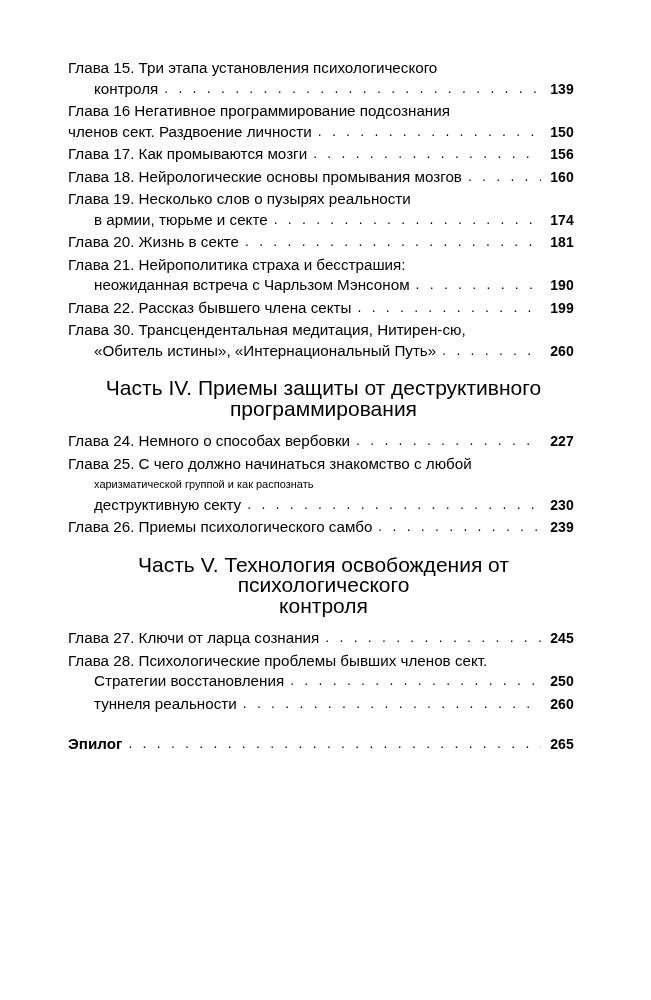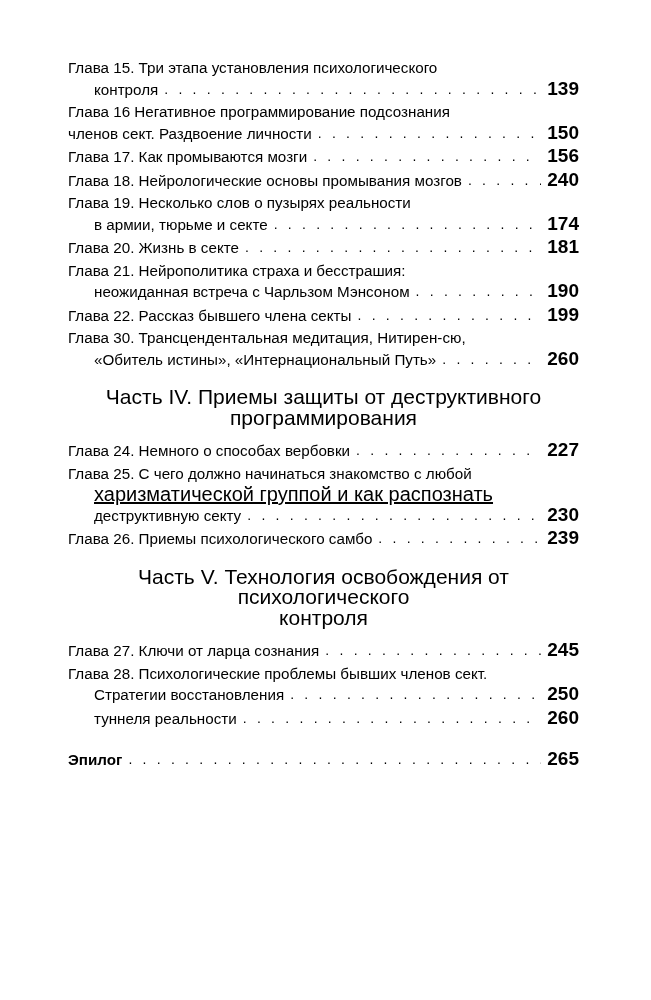--- a/index.html
+++ b/index.html
@@ -44,30 +44,29 @@
     margin: 0 4px 0 6px;
     letter-spacing: 3.2px;
     font-size: 14px;
     color: #000;
     position: relative;
     top: -1px;
   }
   .pg {
     flex: 0 0 auto;
     font-weight: bold;
-    font-size: 19px;
-    text-align: right;
+    font-size: 14px;
+    text-align: center;
     min-width: 34px;
   }
   .cont {
     display: block;
     padding-left: 26px;
-    font-size: 20px;
-    line-height: 20.5px;
-    text-decoration: underline;
+    font-size: 11px;
+    line-height: 20.5px;
   }
   .contline {
     display: flex;
     align-items: baseline;
     padding-left: 26px;
     font-size: 15.2px;
     line-height: 20.5px;
     white-space: nowrap;
   }
   .part {
@@ -120,21 +119,21 @@
         <span class="txt">Глава 17. Как промываются мозги</span>
         <span class="dots">. . . . . . . . . . . . . . . . . . . . . . . . . . . . . . . . . . . . . . . . . . . . . . . . . . . . . . . . . . . . . . . . . . . . . . . . . . . . . . . . . . .</span>
         <span class="pg">156</span>
       </div>
     </div>
 
     <div class="entry">
       <div class="line">
         <span class="txt">Глава 18. Нейрологические основы промывания мозгов</span>
         <span class="dots">. . . . . . . . . . . . . . . . . . . . . . . . . . . . . . . . . . . . . . . . . . . . . . . . . . . . . . . . . . . . . . . . . . . . . . . . . . . . . . . . . . .</span>
-        <span class="pg">240</span>
+        <span class="pg">160</span>
       </div>
     </div>
 
     <div class="entry">
       <div class="line">
         <span class="txt">Глава 19. Несколько слов о пузырях реальности</span>
       </div>
       <div class="contline">
         <span class="txt">в армии, тюрьме и секте</span>
         <span class="dots">. . . . . . . . . . . . . . . . . . . . . . . . . . . . . . . . . . . . . . . . . . . . . . . . . . . . . . . . . . . . . . . . . . . . . . . . . . . . . . . . . . .</span>

